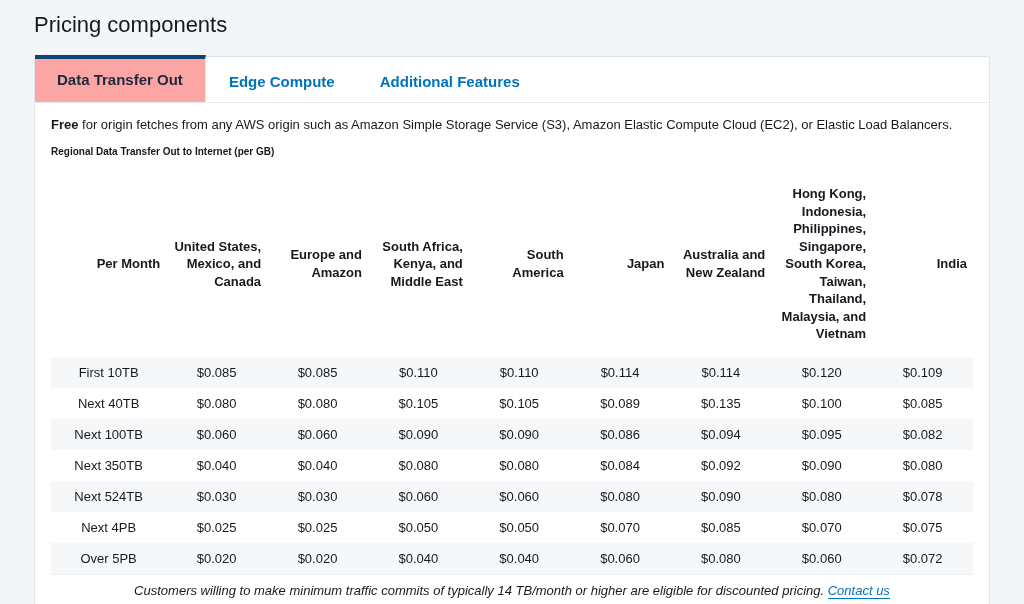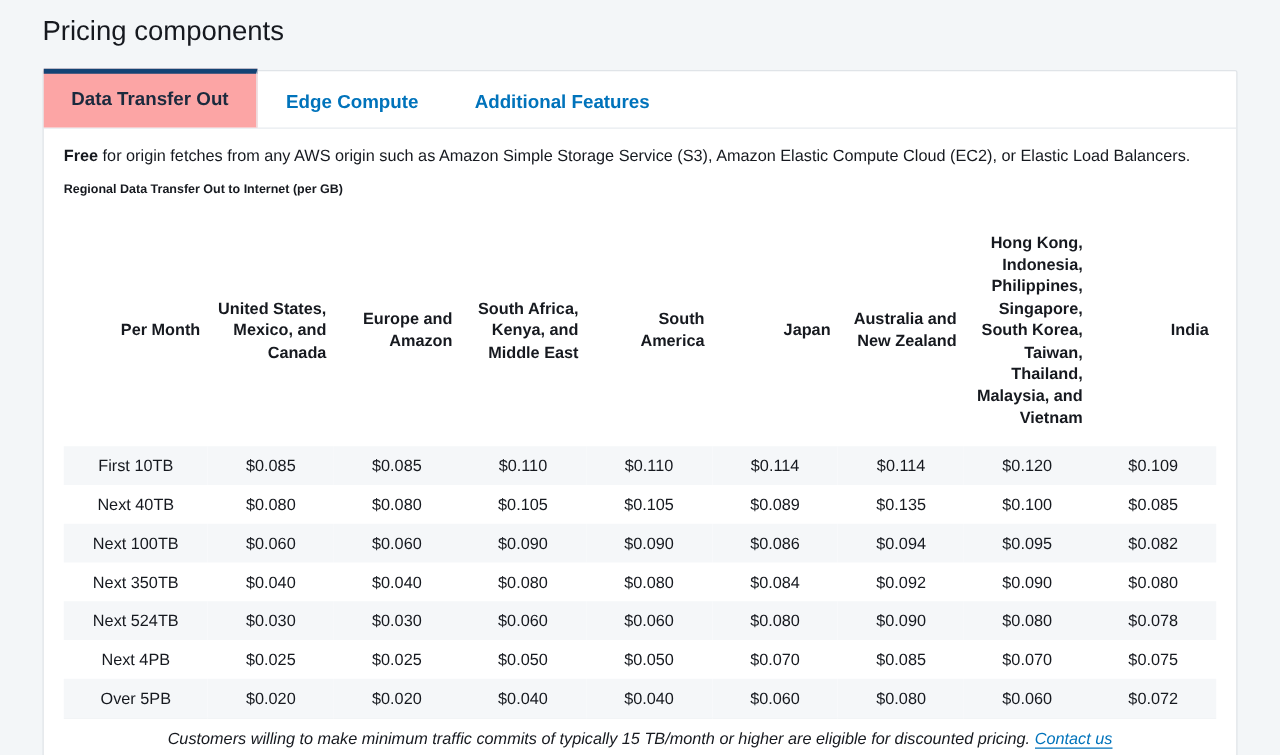--- a/index.html
+++ b/index.html
@@ -222,20 +222,20 @@
               <td>$0.040</td>
               <td>$0.060</td>
               <td>$0.080</td>
               <td>$0.060</td>
               <td>$0.072</td>
             </tr>
           </tbody>
         <tfoot>
           <tr class="footnote-row">
             <td colspan="9">
-              <span>Customers willing to make minimum traffic commits of typically 15 TB/month or higher are eligible for discounted pricing. </span><a href="#">Contact us</a>
+              <span>Customers willing to make minimum traffic commits of typically 14 TB/month or higher are eligible for discounted pricing. </span><a href="#">Contact us</a>
             </td>
           </tr>
         </tfoot>
       </table>
     </div>
   </div>
 </div>
 
 </body></html>

